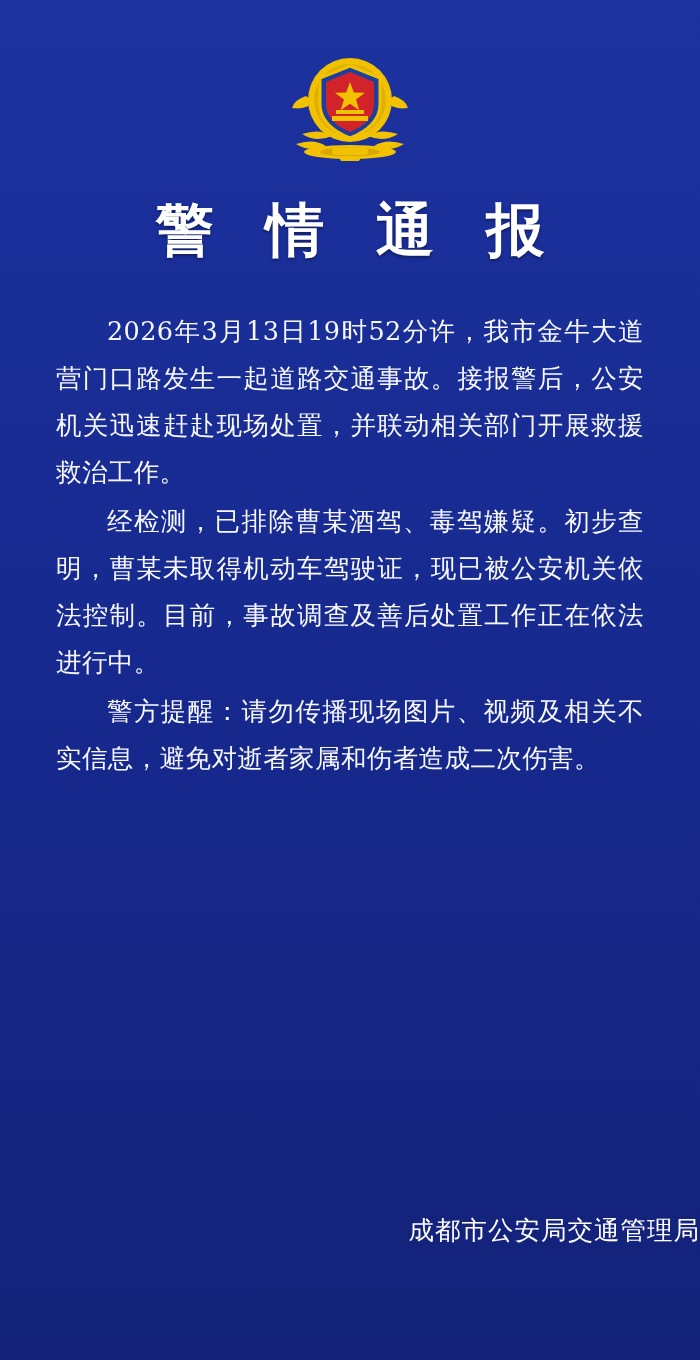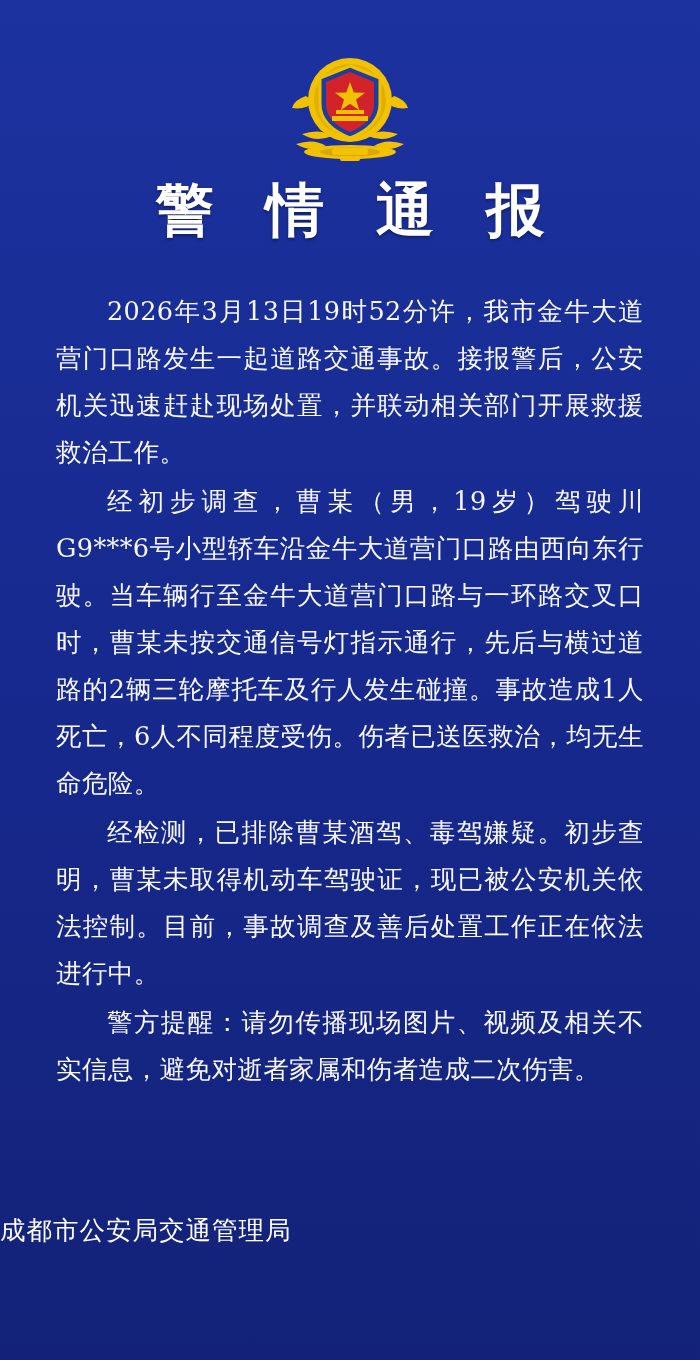--- a/index.html
+++ b/index.html
@@ -31,21 +31,21 @@
     align-items: center;
   }
   .emblem {
     width: 124px;
     height: 116px;
     position: relative;
   }
 
   
   .title {
-    margin-top: 8px;
+    margin-top: 28px;
     text-align: center;
     font-size: 58px;
     letter-spacing: 16px;
     text-indent: 16px;
     font-weight: 700;
     color: #ffffff;
     font-family: "DejaVu Serif", "Liberation Serif", serif;
     text-shadow: 0 2px 3px rgba(0,0,0,0.35);
     line-height: 1.2;
   }
@@ -64,21 +64,21 @@
     color: #f7f8ff;
     letter-spacing: 0.4px;
   }
 
   
   .signature {
     position: absolute;
     left: 0;
     right: 0;
     bottom: 108px;
-    text-align: left;
+    text-align: right;
   }
   .sig-org {
     font-size: 25.5px;
     letter-spacing: 1px;
     line-height: 44px;
     color: #ffffff;
   }
   .sig-date {
     font-size: 25.5px;
     letter-spacing: 1px;
@@ -121,21 +121,20 @@
         <path d="M18 44 q-12 4 -14 12 q14 2 22 -6 z" fill="#f2c200"></path>
         <path d="M106 44 q12 4 14 12 q-14 2 -22 -6 z" fill="#f2c200"></path>
       </svg>
     </div>
   </div>
 
   <div class="title">警 情 通 报</div>
 
   <div class="body-text">
     <p class="para">2026年3月13日19时52分许，我市金牛大道营门口路发生一起道路交通事故。接报警后，公安机关迅速赶赴现场处置，并联动相关部门开展救援救治工作。</p>
-    <p class="para">经初步调查，曹某（男，19岁）驾驶川G9***6号小型轿车沿金牛大道营门口路由西向东行驶。当车辆行至金牛大道营门口路与一环路交叉口时，曹某未按交通信号灯指示通行，先后与横过道路的2辆三轮摩托车及行人发生碰撞。事故造成1人死亡，6人不同程度受伤。伤者已送医救治，均无生命危险。</p>
     <p class="para">经检测，已排除曹某酒驾、毒驾嫌疑。初步查明，曹某未取得机动车驾驶证，现已被公安机关依法控制。目前，事故调查及善后处置工作正在依法进行中。</p>
     <p class="para">警方提醒：请勿传播现场图片、视频及相关不实信息，避免对逝者家属和伤者造成二次伤害。</p>
   </div>
 
   <div class="signature">
     <div class="sig-org">成都市公安局交通管理局</div>
   </div>
 
 </div>
 

